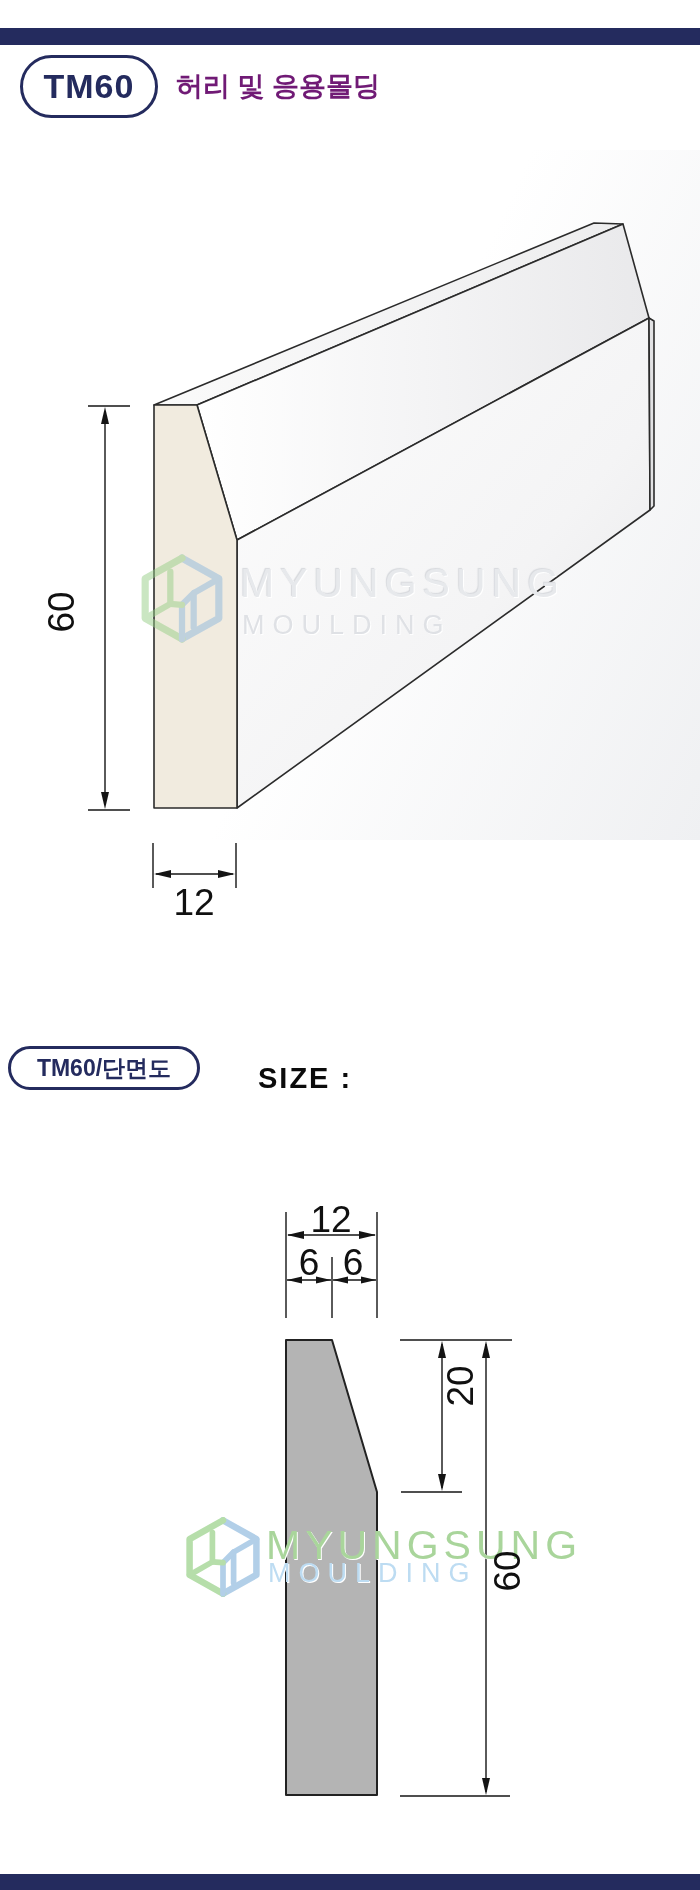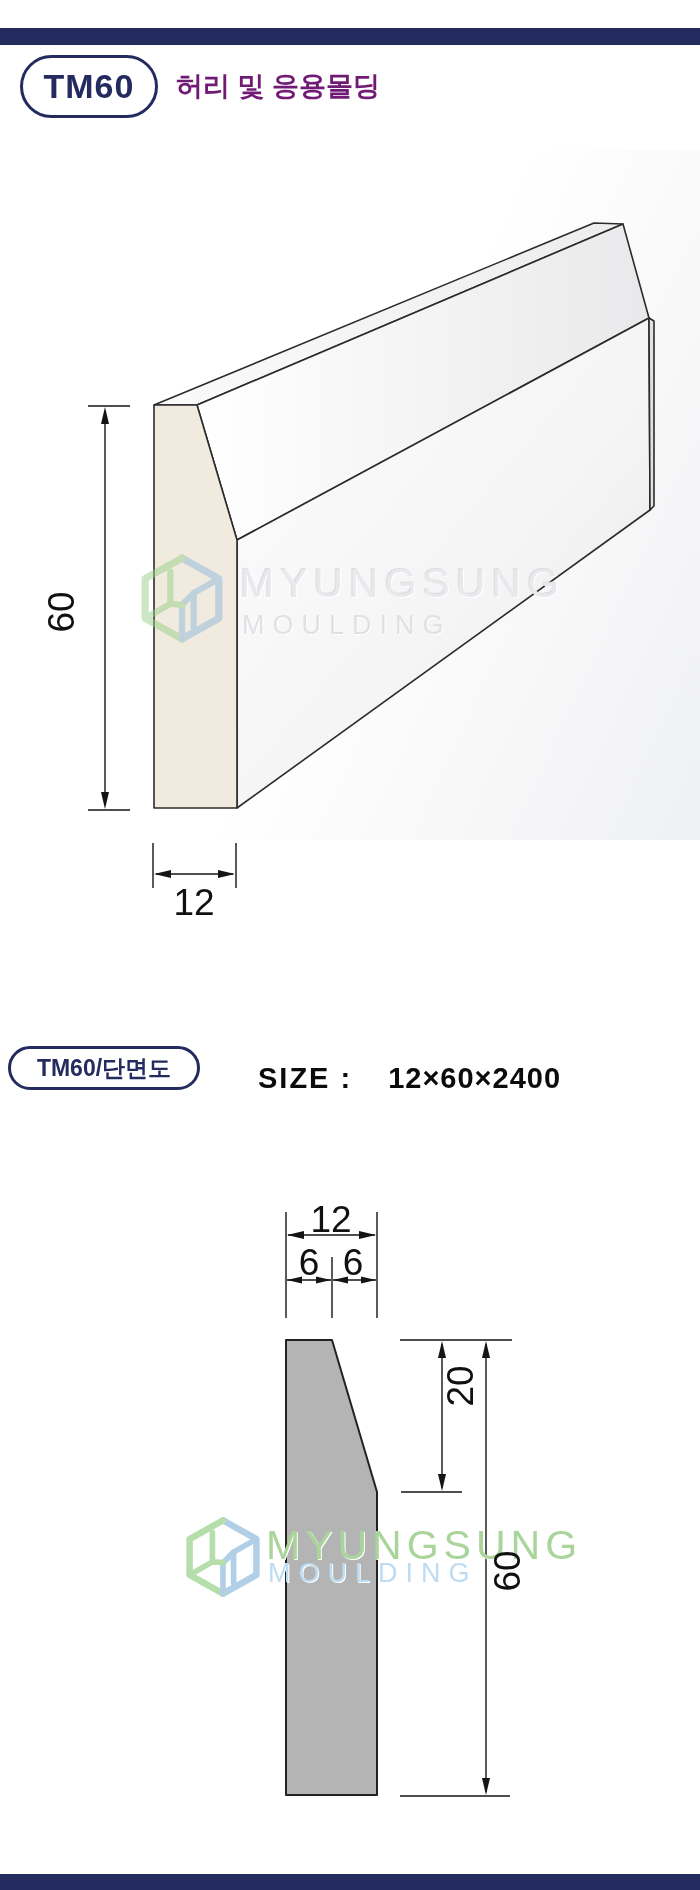--- a/index.html
+++ b/index.html
@@ -141,21 +141,20 @@
   <div class="wm-title" id="wm1-sub">MOULDING</div>
 
   <div class="dim rot" style="left:32px;top:592px;width:60px;height:40px;">60</div>
   <div class="dim" style="left:154px;top:883px;width:80px;">12</div>
 
   <div class="pill" id="badge2">
     <span>TM60/단면도</span>
   </div>
   <div id="size-row">
     <span id="size-label">SIZE :</span>
-    <span id="size-value">12×60×2400</span>
   </div>
 
   <svg class="wm-cube" id="wm2-cube" viewBox="0 0 100 108">
     <g fill="none" stroke-linejoin="round" stroke-linecap="round">
       <path d="M50,9 L91,32 L91,76 L50,99" stroke="#7fb0da" stroke-width="8"></path>
       <path d="M91,32 L63,48 L63,86" stroke="#7fb0da" stroke-width="7"></path>
       <path d="M50,99 L9,76 L9,32 L50,9" stroke="#86c973" stroke-width="8"></path>
       <path d="M9,76 L37,60 L37,24" stroke="#86c973" stroke-width="7"></path>
       <path d="M50,99 L50,61 L63,48" stroke="#7fb0da" stroke-width="7"></path>
       <path d="M50,61 L37,60" stroke="#86c973" stroke-width="7"></path>

